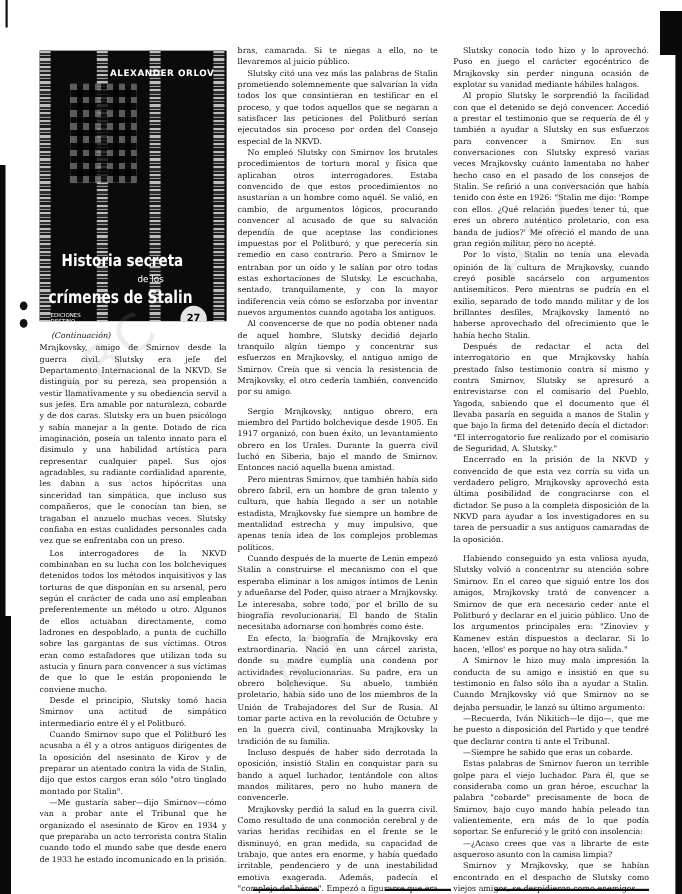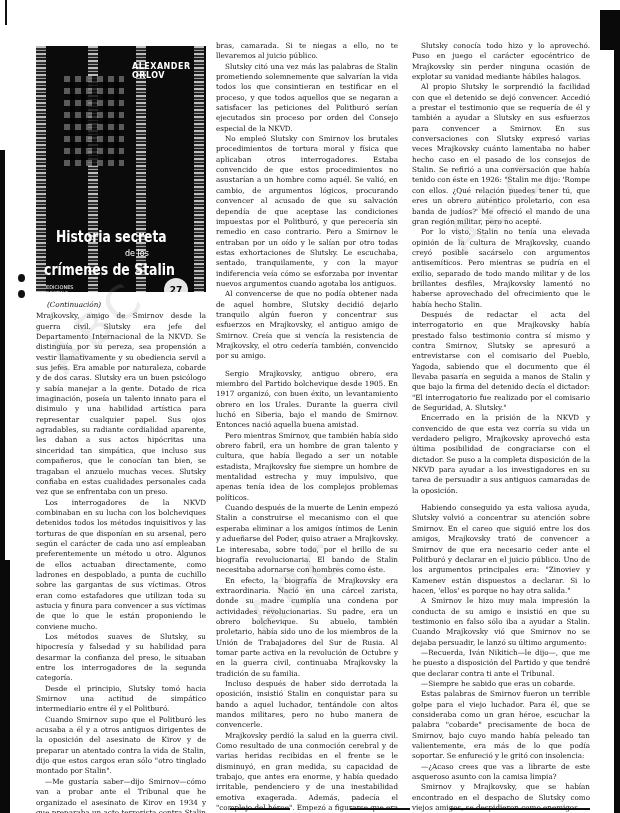--- a/index.html
+++ b/index.html
@@ -9,21 +9,21 @@
   .left-border { position:absolute; left:0; top:150px; width:5px; height:663px; background:#0a0a0a; }
   .left-border.thick { top:560px; width:10px; height:253px; }
   .right-border { position:absolute; right:0; top:10px; width:6px; height:803px; background:#0a0a0a; }
   .right-border-top { position:absolute; right:0; top:10px; width:20px; height:40px; background:#0a0a0a; }
   .bullet { position:absolute; left:18px; width:7px; height:8px; background:#111; border-radius:50%; }
 
   .cover { position:absolute; left:36px; top:46px; width:170px; height:246px; background:#0b0b0b; overflow:hidden; }
   .cover .stripe { position:absolute; top:0; bottom:0; width:10px; background:repeating-linear-gradient(180deg,#ddd 0 2px,#333 2px 4px,#bbb 4px 5px,#222 5px 7px); opacity:.85; }
   .cover .windows { position:absolute; left:28px; top:30px; width:60px; height:90px;
       background:repeating-linear-gradient(90deg,#999 0 6px,#111 6px 11px), repeating-linear-gradient(0deg,#bbb 0 6px,#111 6px 12px); background-blend-mode:multiply; opacity:.8; }
-  .cover .author { position:absolute; left:64px; top:16px; color:#fff; font-family:"DejaVu Sans", sans-serif; font-weight:bold; font-size:8px; letter-spacing:.5px;margin-left:32px; }
+  .cover .author { position:absolute; left:64px; top:16px; color:#fff; font-family:"DejaVu Sans", sans-serif; font-weight:bold; font-size:8px; letter-spacing:.5px; }
   .cover .title1 { position:absolute; left:20px; top:182px; color:#fff; font-family:"DejaVu Sans", sans-serif; font-weight:bold; font-size:15px; transform:scaleX(.82); transform-origin:left; white-space:nowrap; }
   .cover .title2 { position:absolute; left:89px; top:203px; color:#fff; font-family:"DejaVu Sans", sans-serif; font-size:8px; }
   .cover .title3 { position:absolute; left:8px; top:214px; color:#fff; font-family:"DejaVu Sans", sans-serif; font-weight:bold; font-size:16px; transform:scaleX(.78); transform-origin:left; white-space:nowrap; }
   .cover .badge { position:absolute; left:128px; top:232px; width:24px; height:24px; border-radius:50%; background:#e5e5e5; color:#000; font-family:"DejaVu Sans", sans-serif; font-weight:bold; font-size:9px; display:flex; align-items:center; justify-content:center; }
   .cover .publisher { position:absolute; left:10px; top:238px; color:#fff; font-family:"DejaVu Sans", sans-serif; font-size:5px; line-height:6px; }
 
   .column { position:absolute; font-size:7.2px; line-height:10.35px; text-align:justify; }
   .column p { margin:0; text-indent:9px; }
   .column p.noindent { text-indent:0; }
   .column p.gap { margin-top:7px; }
@@ -61,32 +61,31 @@
   <div class="publisher">
     <div>EDICIONES</div>
     <div>DESTINO</div>
   </div>
 </div>
 
 <div class="column col1">
   <p class="cont">(Continuación)</p>
   <p class="noindent">Mrajkovsky, amigo de Smirnov desde la guerra civil. Slutsky era jefe del Departamento Internacional de la NKVD. Se distinguía por su pereza, sea propensión a vestir llamativamente y su obediencia servil a sus jefes. Era amable por naturaleza, cobarde y de dos caras. Slutsky era un buen psicólogo y sabía manejar a la gente. Dotado de rica imaginación, poseía un talento innato para el disimulo y una habilidad artística para representar cualquier papel. Sus ojos agradables, su radiante cordialidad aparente, les daban a sus actos hipócritas una sinceridad tan simpática, que incluso sus compañeros, que le conocían tan bien, se tragaban el anzuelo muchas veces. Slutsky confiaba en estas cualidades personales cada vez que se enfrentaba con un preso.</p>
   <p>Los interrogadores de la NKVD combinaban en su lucha con los bolcheviques detenidos todos los métodos inquisitivos y las torturas de que disponían en su arsenal, pero según el carácter de cada uno así empleaban preferentemente un método u otro. Algunos de ellos actuaban directamente, como ladrones en despoblado, a punta de cuchillo sobre las gargantas de sus víctimas. Otros eran como estafadores que utilizan toda su astucia y finura para convencer a sus víctimas de que lo que le están proponiendo le conviene mucho.</p>
-  <p>Los métodos suaves de Slutsky, su hipocresía y falsedad y su habilidad para desarmar la confianza del preso, le situaban entre los interrogadores de la segunda categoría.</p>
   <p>Desde el principio, Slutsky tomó hacia Smirnov una actitud de simpático intermediario entre él y el Politburó.</p>
   <p>Cuando Smirnov supo que el Politburó les acusaba a él y a otros antiguos dirigentes de la oposición del asesinato de Kirov y de preparar un atentado contra la vida de Stalin, dijo que estos cargos eran sólo "otro tinglado montado por Stalin".</p>
   <p>—Me gustaría saber—dijo Smirnov—cómo van a probar ante el Tribunal que he organizado el asesinato de Kirov en 1934 y que preparaba un acto terrorista contra Stalin cuando todo el mundo sabe que desde enero de 1933 he estado incomunicado en la prisión.</p>
 
 </div>
 
 <div class="column col2">
   <p class="noindent">bras, camarada. Si te niegas a ello, no te llevaremos al juicio público.</p>
   <p>Slutsky citó una vez más las palabras de Stalin prometiendo solemnemente que salvarían la vida todos los que consintieran en testificar en el proceso, y que todos aquellos que se negaran a satisfacer las peticiones del Politburó serían ejecutados sin proceso por orden del Consejo especial de la NKVD.</p>
   <p>No empleó Slutsky con Smirnov los brutales procedimientos de tortura moral y física que aplicaban otros interrogadores. Estaba convencido de que estos procedimientos no asustarían a un hombre como aquél. Se valió, en cambio, de argumentos lógicos, procurando convencer al acusado de que su salvación dependía de que aceptase las condiciones impuestas por el Politburó, y que perecería sin remedio en caso contrario. Pero a Smirnov le entraban por un oído y le salían por otro todas estas exhortaciones de Slutsky. Le escuchaba, sentado, tranquilamente, y con la mayor indiferencia veía cómo se esforzaba por inventar nuevos argumentos cuando agotaba los antiguos.</p>
-  <p>Al convencerse de que no podía obtener nada de aquel hombre, Slutsky decidió dejarlo tranquilo algún fueron y concentrar sus esfuerzos en Mrajkovsky, el antiguo amigo de Smirnov. Creía que si vencía la resistencia de Mrajkovsky, el otro cedería también, convencido por su amigo.</p>
+  <p>Al convencerse de que no podía obtener nada de aquel hombre, Slutsky decidió dejarlo tranquilo algún tiempo y concentrar sus esfuerzos en Mrajkovsky, el antiguo amigo de Smirnov. Creía que si vencía la resistencia de Mrajkovsky, el otro cedería también, convencido por su amigo.</p>
   <p class="gap">Sergio Mrajkovsky, antiguo obrero, era miembro del Partido bolchevique desde 1905. En 1917 organizó, con buen éxito, un levantamiento obrero en los Urales. Durante la guerra civil luchó en Siberia, bajo el mando de Smirnov. Entonces nació aquella buena amistad.</p>
   <p>Pero mientras Smirnov, que también había sido obrero fabril, era un hombre de gran talento y cultura, que había llegado a ser un notable estadista, Mrajkovsky fue siempre un hombre de mentalidad estrecha y muy impulsivo, que apenas tenía idea de los complejos problemas políticos.</p>
   <p>Cuando después de la muerte de Lenin empezó Stalin a construirse el mecanismo con el que esperaba eliminar a los amigos íntimos de Lenin y adueñarse del Poder, quiso atraer a Mrajkovsky. Le interesaba, sobre todo, por el brillo de su biografía revolucionaria. El bando de Stalin necesitaba adornarse con hombres como éste.</p>
   <p>En efecto, la biografía de Mrajkovsky era extraordinaria. Nació en una cárcel zarista, donde su madre cumplía una condena por actividades revolucionarias. Su padre, era un obrero bolchevique. Su abuelo, también proletario, había sido uno de los miembros de la Unión de Trabajadores del Sur de Rusia. Al tomar parte activa en la revolución de Octubre y en la guerra civil, continuaba Mrajkovsky la tradición de su familia.</p>
   <p>Incluso después de haber sido derrotada la oposición, insistió Stalin en conquistar para su bando a aquel luchador, tentándole con altos mandos militares, pero no hubo manera de convencerle.</p>
   <p>Mrajkovsky perdió la salud en la guerra civil. Como resultado de una conmoción cerebral y de varias heridas recibidas en el frente se le disminuyó, en gran medida, su capacidad de trabajo, que antes era enorme, y había quedado irritable, pendenciero y de una inestabilidad emotiva exagerada. Además, padecía el "complejo del héroe". Empezó a figurarse que era un estratega extraordinario y a mirar por</p>
 </div>
 
 <div class="column col3">
   <p>Slutsky conocía todo hizo y lo aprovechó. Puso en juego el carácter egocéntrico de Mrajkovsky sin perder ninguna ocasión de explotar su vanidad mediante hábiles halagos.</p>

